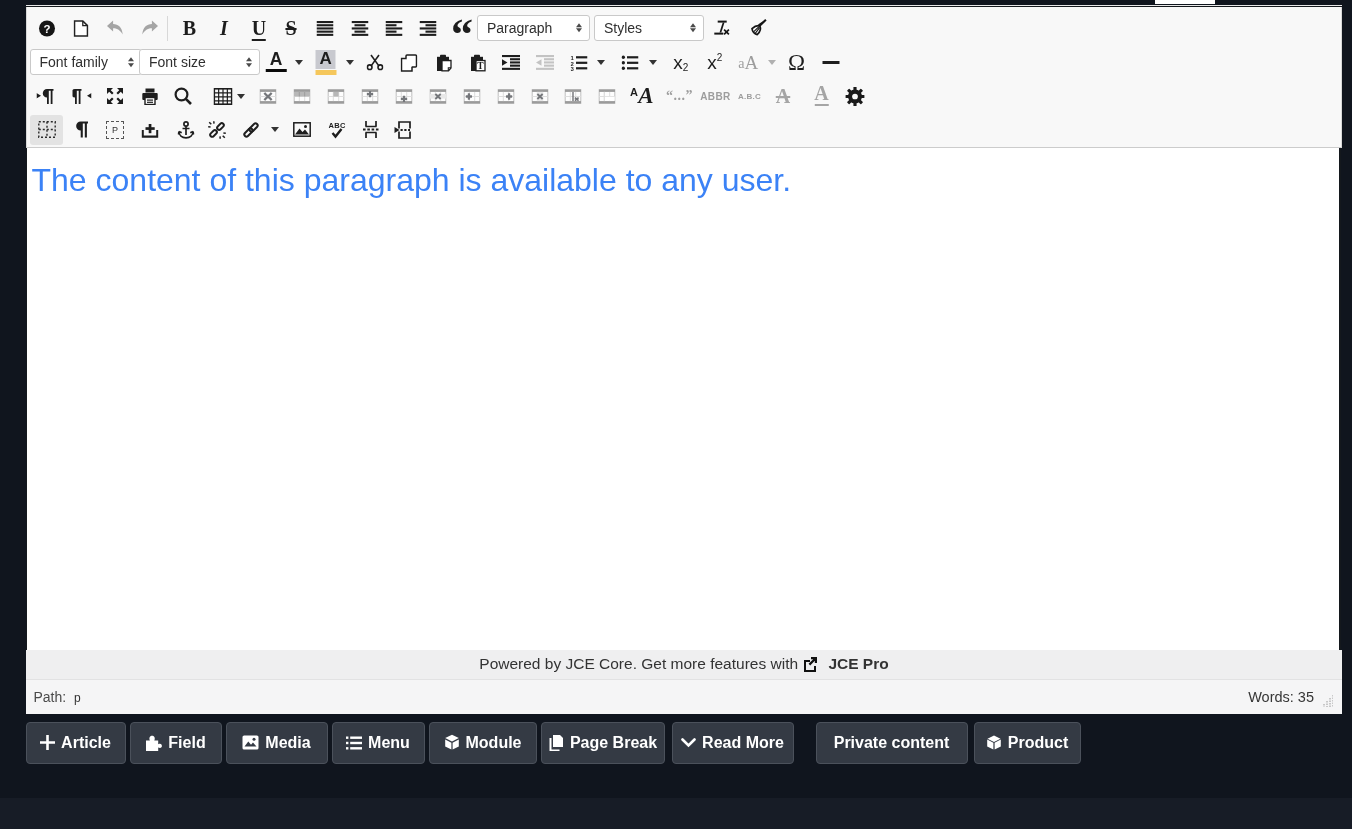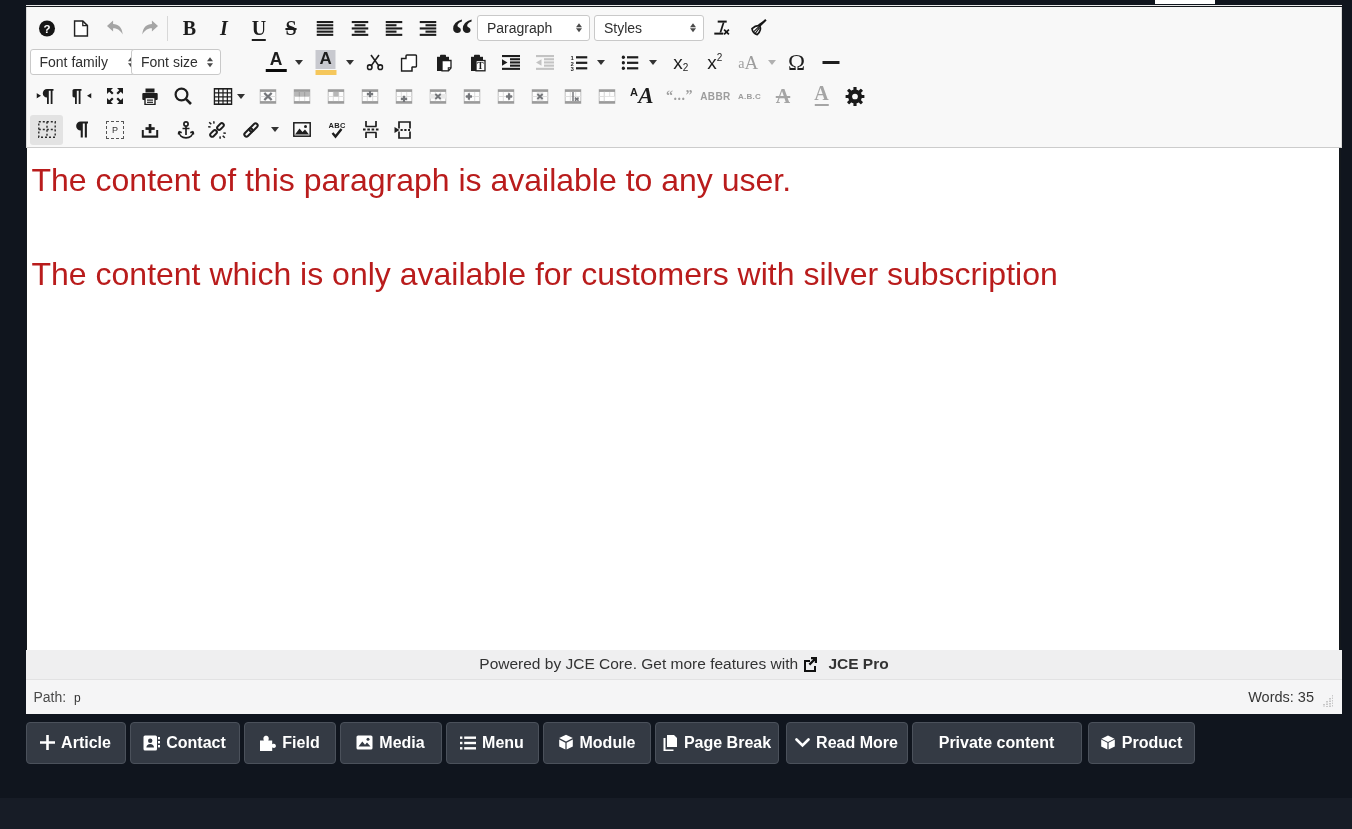--- a/index.html
+++ b/index.html
@@ -40,21 +40,21 @@
           border-top:5.5px solid #333; }
   .serif { font-family:"Liberation Serif", serif; }
   .gray { color:#9d9d9d; }
 
   
   .btn { height:41.5px; background:#343a44; border:1px solid #4b515b; border-radius:4px;
          color:#fff; font-size:16px; font-weight:bold; display:flex; align-items:center;
          justify-content:center; gap:6px; }
   .btn svg { flex:none; }
 
-  p.t { position:absolute; left:4.5px; font-size:32px; line-height:1; color:#b91c1c;
+  p.t { position:absolute; left:4.5px; font-size:32px; line-height:1; color:#3b82f6;
         letter-spacing:0; white-space:nowrap; }
 </style>
 </head>
 <body>
 <div class="abs" id="notch"></div>
 <div class="abs" id="topline"></div>
 <div class="abs" id="topdark"></div>
 <div class="abs" id="toolbar">
     <span class="ic r1" style="left:20px;">
       <svg width="17" height="17" viewBox="0 0 17 17">
@@ -155,21 +155,21 @@
         <path d="M16.8 0.4 L10.6 6.6 L9 5.4 Z" fill="#151515"></path>
         <line x1="16.9" y1="0.7" x2="10.2" y2="7.4" stroke="#151515" stroke-width="2"></line>
         <path d="M10.8 6.8 C12 9.2 11.6 12.4 8.2 15.6 C5.6 14.9 3.4 12.4 3 9.6 C5.6 7.2 8.4 6.2 10.8 6.8 Z" fill="none" stroke="#151515" stroke-width="1.7"></path>
         <path d="M10.2 7.4 L4.6 12.8 M10.6 8.6 L6.4 14.2" stroke="#151515" stroke-width="1.1"></path>
       </svg>
     </span>
 <span class="sel" style="left:2.5px; top:42px; width:112.5px;">Font family<span class="updn">
         <i class="u"></i>
         <i class="d"></i>
       </span></span>
-<span class="sel" style="left:104px; top:42px; width:90px;">Font size<span class="updn">
+<span class="sel" style="left:112px; top:42px; width:121px;">Font size<span class="updn">
         <i class="u"></i>
         <i class="d"></i>
       </span></span>
 <span class="ic r2" style="left:249px;">
       <span style="display:flex;flex-direction:column;align-items:center;">
         <span style="font-size:17.5px;font-weight:bold;line-height:13px;">A</span>
         <span style="width:20.5px;height:3.4px;background:#0a0a0a;margin-top:3px;"></span>
       </span>
     </span>
 <span class="ic r2" style="left:272px;">
@@ -588,21 +588,20 @@
         <g stroke="#1e1e1e" fill="none" stroke-width="1.7">
           <path d="M5 7.5 V1 H16 V7.5 M5 10.5 V17 H16 V10.5"></path>
           <path d="M6.5 9 H16" stroke-width="2" stroke-dasharray="2.2,1.6"></path>
         </g>
         <path d="M0.5 6 L5.5 9 L0.5 12 Z" fill="#1e1e1e"></path>
       </svg>
     </span>
   </div>
 <div class="abs" id="content">
   <p class="t" style="top:16.7px;">The content of this paragraph is available to any user.</p>
-  <p class="t" style="top:110.3px;">The content which is only available for customers with silver subscription</p>
 </div>
 <div class="abs" id="footer">
     <span>Powered by JCE Core. Get more features with&nbsp;</span>
   <svg width="16" height="16" viewBox="0 0 16 16">
       <path d="M2 4 h6 v2 H4 v8 h8 v-4 h2 v6 H2 Z" fill="#111"></path>
       <path d="M9 1 h6 v6 h-2.2 V4.8 L8.2 9.4 6.6 7.8 11.2 3.2 H9 Z" fill="#111"></path>
     </svg>
   <b style="margin-left:10px;">JCE Pro</b>
   </div>
 <div class="abs" id="statusbar">
@@ -617,33 +616,20 @@
       </g>
   </svg>
 </div>
 <div class="abs" id="btnrow">
     <div class="btn" style="width:100px;">
       <svg width="15" height="15" viewBox="0 0 15 15">
         <path d="M6.2 0 h2.6 v6.2 H15 v2.6 H8.8 V15 H6.2 V8.8 H0 V6.2 h6.2 Z" fill="#fff"></path>
       </svg>
       <span>Article</span>
     </div>
-    <div class="btn" style="width:110px;">
-      <svg width="17" height="16" viewBox="0 0 17 16">
-        <rect x="0.5" y="0.5" width="13.5" height="15" rx="1.5" fill="#fff"></rect>
-        <circle cx="7.2" cy="5.8" r="2.2" fill="#343a44"></circle>
-        <path d="M3.4 12.5 c0-2.4 1.7-3.6 3.8-3.6 c2.1 0 3.8 1.2 3.8 3.6 Z" fill="#343a44"></path>
-        <g fill="#fff">
-          <rect x="15" y="2" width="2" height="2.4"></rect>
-          <rect x="15" y="6" width="2" height="2.4"></rect>
-          <rect x="15" y="10" width="2" height="2.4"></rect>
-        </g>
-      </svg>
-      <span>Contact</span>
-    </div>
     <div class="btn" style="width:92px;">
       <svg width="17" height="16" viewBox="0 0 17 16">
         <path d="M1 5.6 H4.9 C3.5 2.7 5.3 0.7 7.1 0.7 C8.9 0.7 10.7 2.7 9.3 5.6 H13.2 V9.3 C16 8 16.9 9.9 16.9 10.9 C16.9 11.9 16 13.8 13.2 12.5 V15.9 H1 Z" fill="#fff"></path>
       </svg>
       <span>Field</span>
     </div>
     <div class="btn" style="width:102px;">
       <svg width="17" height="15" viewBox="0 0 17 15">
         <rect x="0.5" y="0.5" width="16" height="14" rx="1.6" fill="#fff"></rect>
         <path d="M2.5 11.5 L6.3 6.5 L9 9.7 L11 7.6 L14.5 11.5 Z" fill="#343a44"></path>
@@ -678,21 +664,21 @@
         <path d="M3.5 4 v11.5 h8 v1.5 h-10 V4 Z" fill="#fff"></path>
       </svg>
       <span>Page Break</span>
     </div>
     <div class="btn" style="width:122px;margin-left:3px;">
       <svg width="15" height="10" viewBox="0 0 15 10">
         <path d="M1.5 1.5 L7.5 7.5 L13.5 1.5" fill="none" stroke="#fff" stroke-width="2.6" stroke-linecap="round"></path>
       </svg>
       <span>Read More</span>
     </div>
-    <div class="btn" style="width:170px;margin-left:0;">
+    <div class="btn" style="width:152px;margin-left:18px;">
       <span>Private content</span>
     </div>
     <div class="btn" style="width:107px;margin-left:2px;">
       <svg width="16" height="17" viewBox="0 0 16 17">
         <path d="M8 1.5 L14.5 4.7 L8 7.9 L1.5 4.7 Z" fill="#fff"></path>
         <path d="M1.2 5.6 L7.4 8.7 V15.6 L1.2 12.5 Z" fill="#fff"></path>
         <path d="M14.8 5.6 L8.6 8.7 V15.6 L14.8 12.5 Z" fill="#fff"></path>
       </svg>
       <span>Product</span>
     </div>

